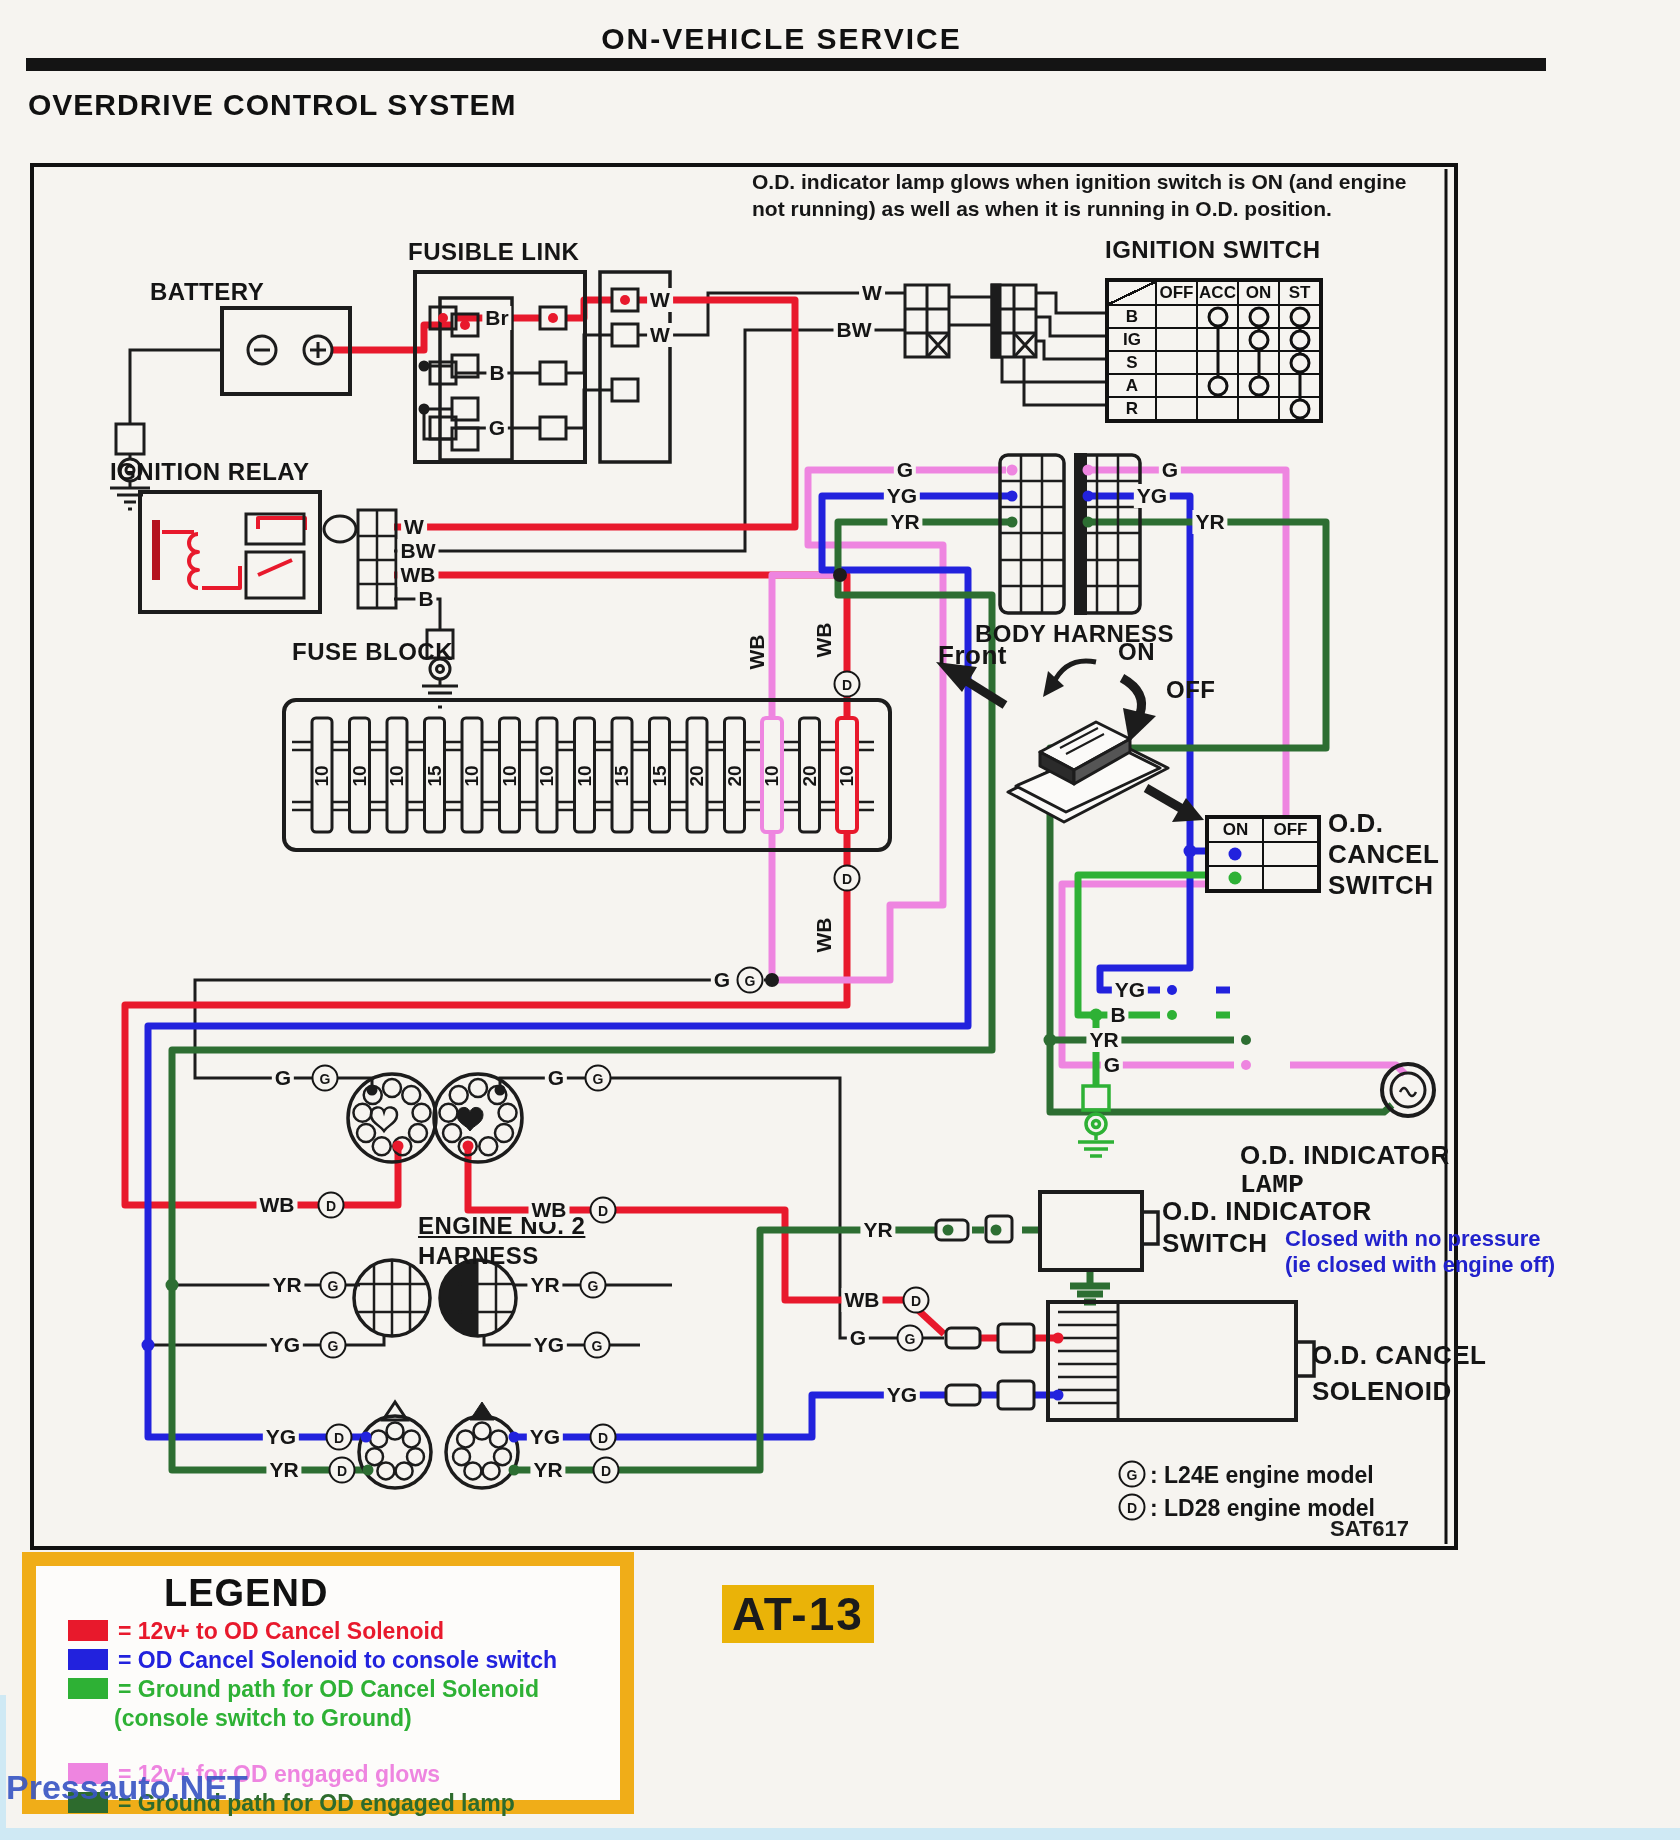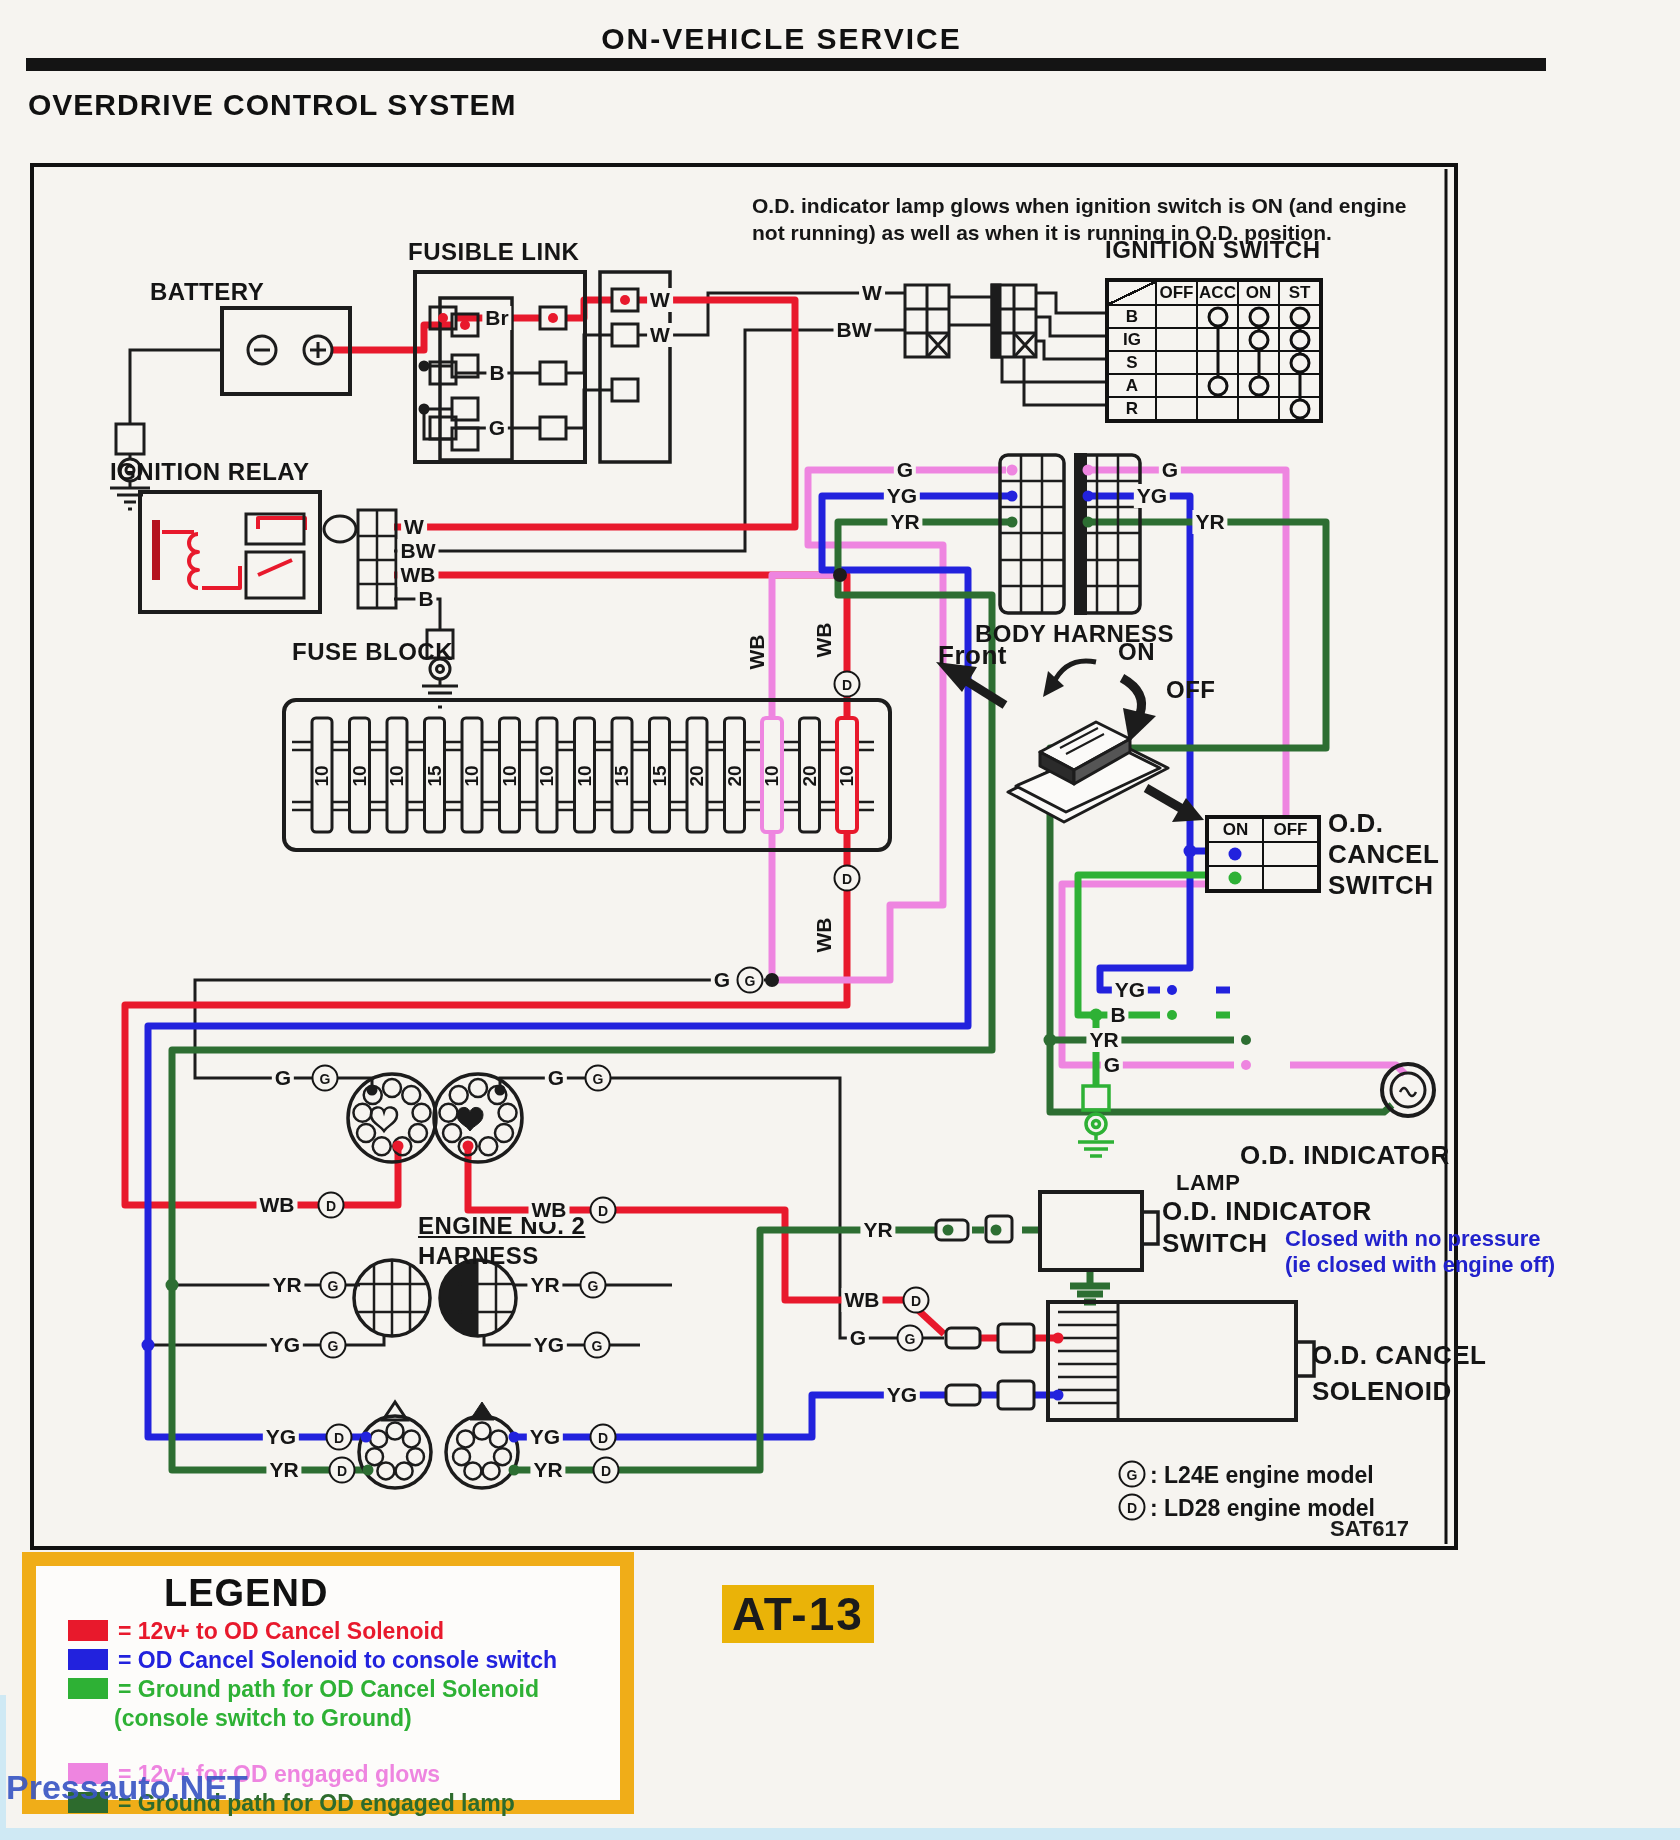--- a/index.html
+++ b/index.html
@@ -14,21 +14,21 @@
   .cletter{position:absolute;transform:translate(-50%,-50%);width:23px;height:23px;border:2.5px solid #151515;
            border-radius:50%;background:#f6f4f0;font:bold 14px "Liberation Sans",sans-serif;color:#151515;
            display:flex;align-items:center;justify-content:center;z-index:6;}
   .fusenum{position:absolute;transform:translate(-50%,-50%) rotate(-90deg);
            font:bold 19px "Liberation Sans",sans-serif;color:#151515;z-index:4;}
   #title{position:absolute;left:0;right:140px;top:22px;text-align:center;
          font:bold 30px "Liberation Sans",sans-serif;letter-spacing:2px;color:#111;padding-left:23px;}
   #heading{position:absolute;left:28px;top:88px;font:bold 30px "Liberation Sans",sans-serif;
            letter-spacing:1px;color:#111;}
   #topnote{position:absolute;left:752px;top:168px;font:bold 21px "Liberation Sans",sans-serif;
-           color:#161616;line-height:27px;margin-top:24px;}
+           color:#161616;line-height:27px;}
   .grid-table{position:absolute;display:grid;background:#f6f4f0;border:3px solid #111;z-index:3;}
   .gcell{border:1px solid #111;display:flex;align-items:center;justify-content:center;
          font:bold 17px "Liberation Sans",sans-serif;color:#111;}
   .ring{position:absolute;width:15px;height:15px;border:3px solid #111;border-radius:50%;
         transform:translate(-50%,-50%);background:#f6f4f0;z-index:2;}
   .dotb{position:absolute;width:13px;height:13px;border-radius:50%;transform:translate(-50%,-50%);z-index:4;}
   .vlink{position:absolute;width:3px;background:#111;transform:translateX(-50%);z-index:1;}
   #legendbox{position:absolute;left:22px;top:1552px;width:612px;height:262px;background:#fdfcfa;
              border:14px solid #f0ad18;box-sizing:border-box;z-index:8;}
   #legendbox h2{margin:6px 0 2px 128px;font:bold 38px "Liberation Sans",sans-serif;color:#111;letter-spacing:1px;}
@@ -372,21 +372,21 @@
   <div class="clabel" style="left:110px;top:458px;">IGNITION RELAY</div>
   <div class="clabel" style="left:292px;top:638px;">FUSE BLOCK</div>
   <div class="clabel" style="left:975px;top:620px;">BODY HARNESS</div>
   <div class="clabel" style="left:418px;top:1212px;text-decoration:underline;">ENGINE NO. 2</div>
   <div class="clabel" style="left:418px;top:1242px;">HARNESS</div>
   <div class="clabel" style="left:1105px;top:236px;">IGNITION SWITCH</div>
   <div class="clabel" style="left:1328px;top:808px;font-size:26px;">O.D.</div>
   <div class="clabel" style="left:1328px;top:839px;font-size:26px;">CANCEL</div>
   <div class="clabel" style="left:1328px;top:870px;font-size:26px;">SWITCH</div>
   <div class="clabel" style="left:1240px;top:1140px;font-size:26px;">O.D. INDICATOR</div>
-  <div class="clabel" style="left:1176px;top:1170px;font-size:22px;">LAMP</div>
+  <div class="clabel" style="left:1240px;top:1170px;font-size:26px;font-family:Liberation Mono, monospace;">LAMP</div>
   <div class="clabel" style="left:1162px;top:1196px;font-size:26px;">O.D. INDICATOR</div>
   <div class="clabel" style="left:1162px;top:1228px;font-size:26px;">SWITCH</div>
   <div class="clabel" style="left:1312px;top:1340px;font-size:26px;">O.D. CANCEL</div>
   <div class="clabel" style="left:1312px;top:1376px;font-size:26px;">SOLENOID</div>
   <div class="clabel" style="left:938px;top:640px;font-size:26px;">Front</div>
   <div class="clabel" style="left:1118px;top:638px;">ON</div>
   <div class="clabel" style="left:1166px;top:676px;">OFF</div>
 
   <div class="note-blue" style="left:1285px;top:1226px;">Closed with no pressure</div>
   <div class="note-blue" style="left:1285px;top:1252px;">(ie closed with engine off)</div>

